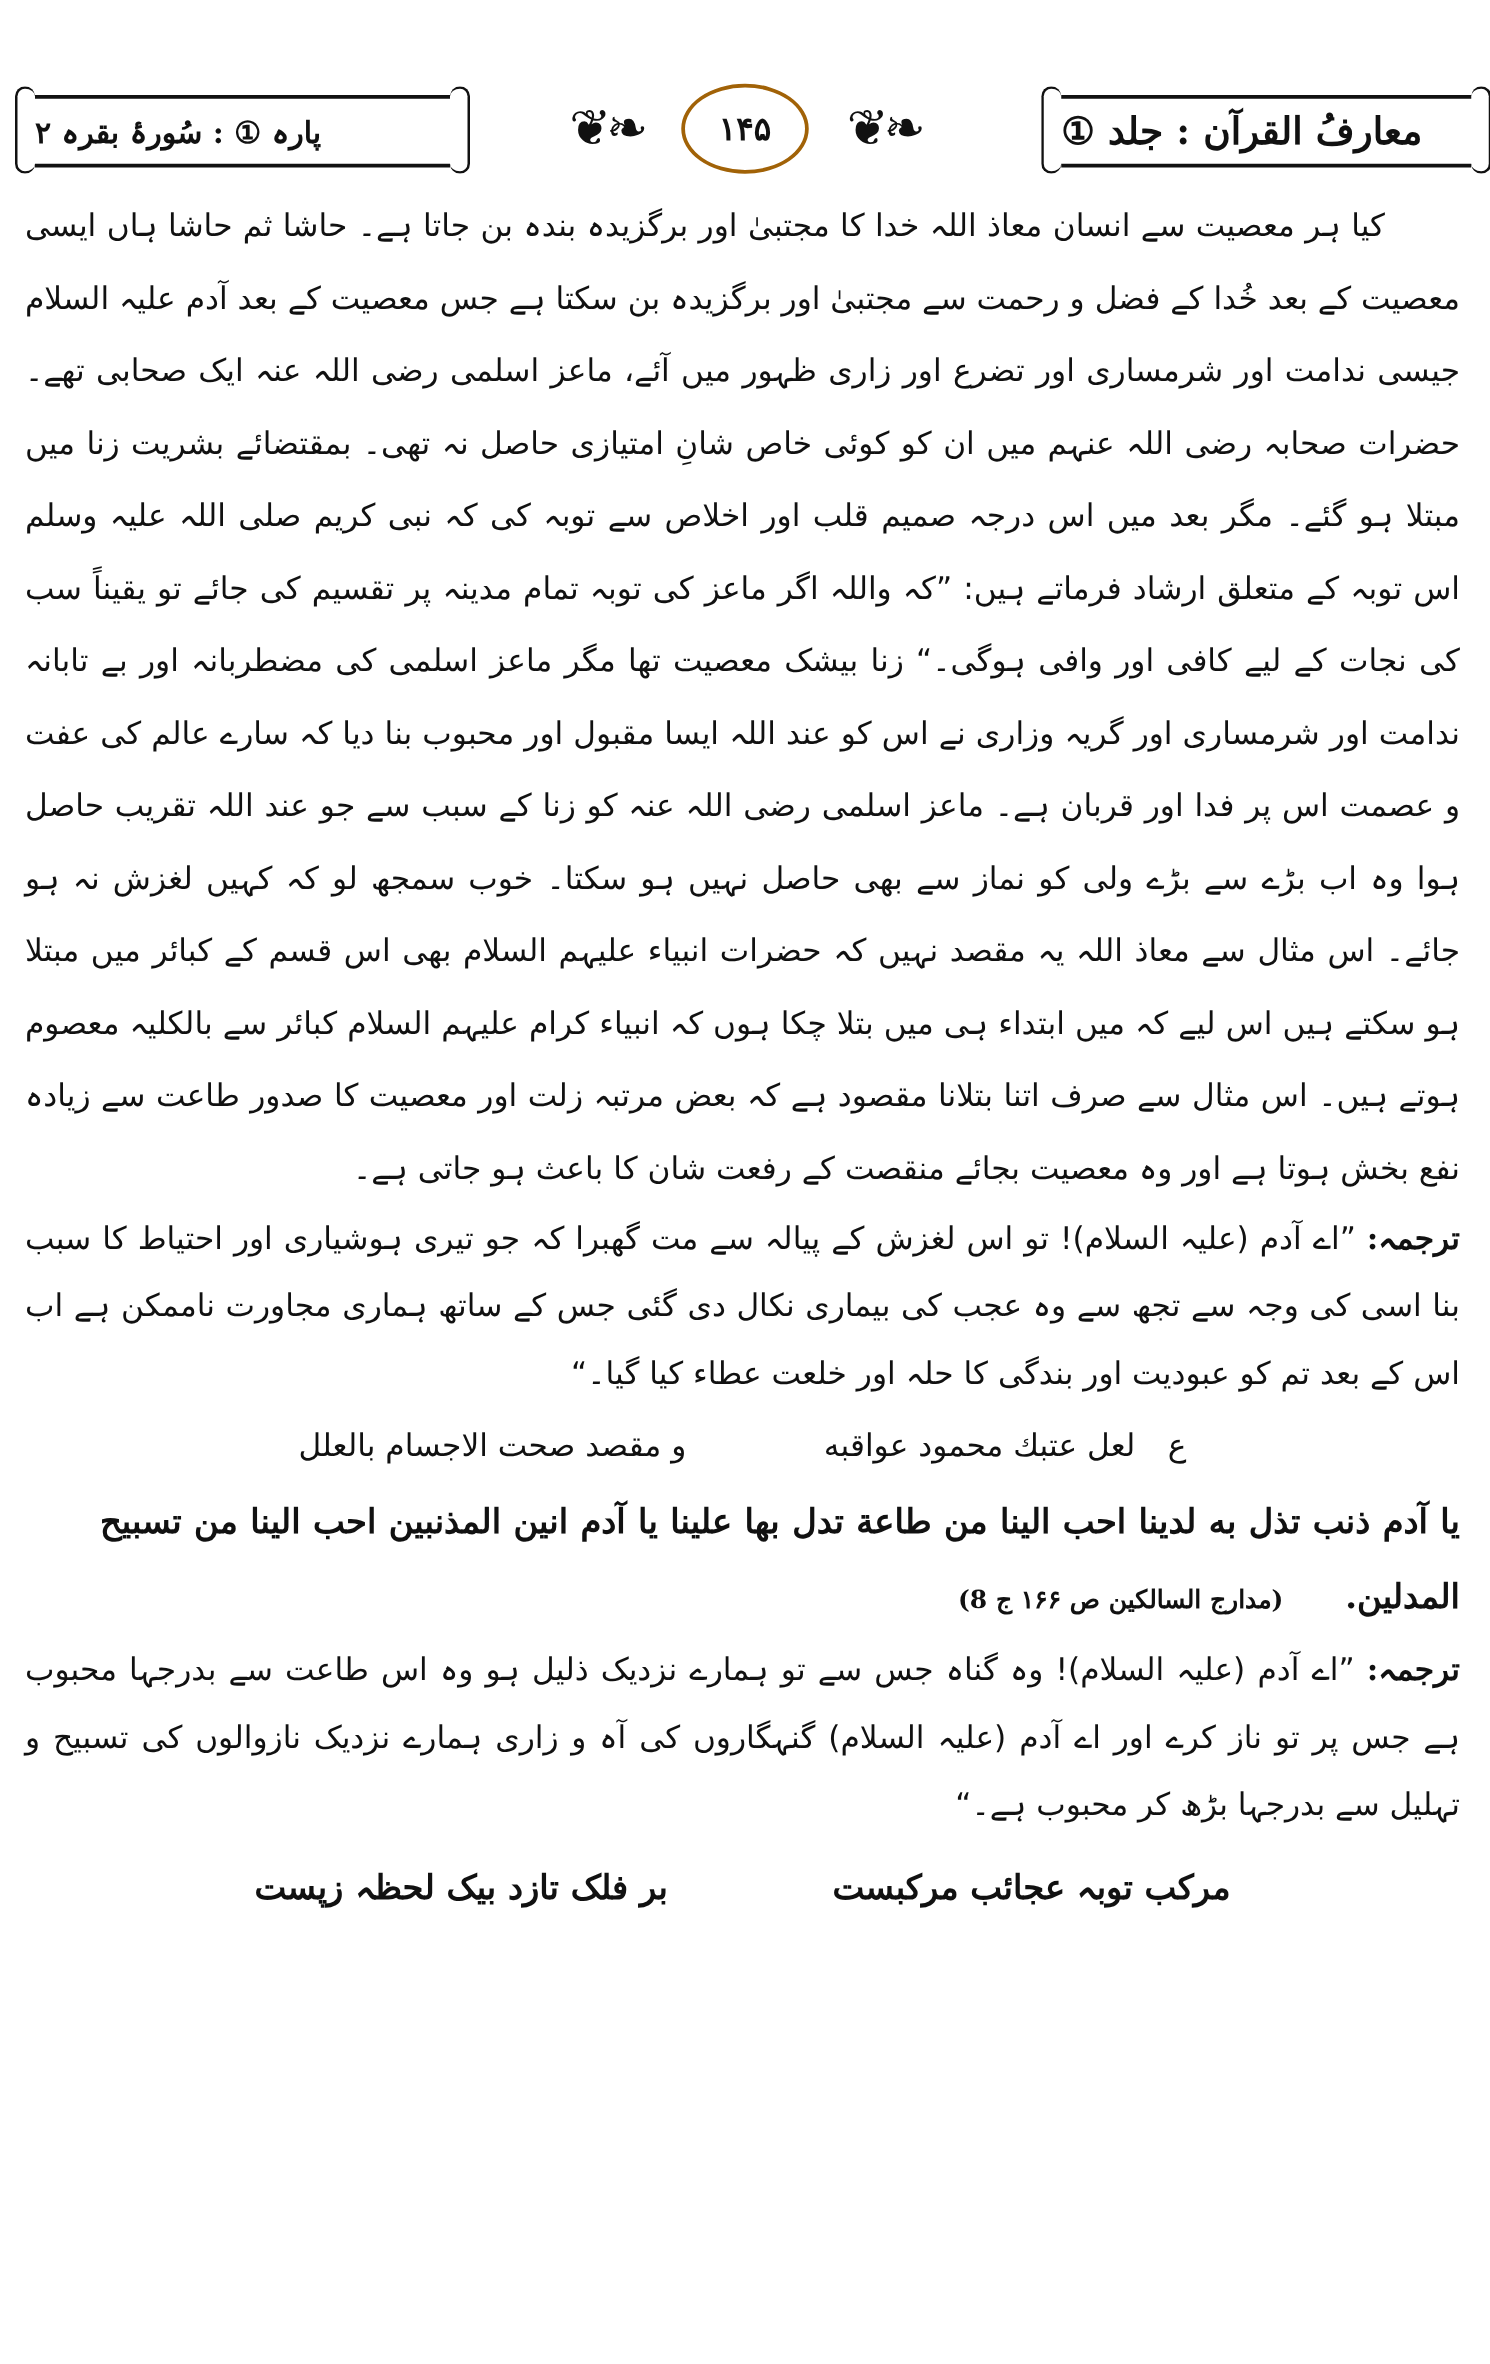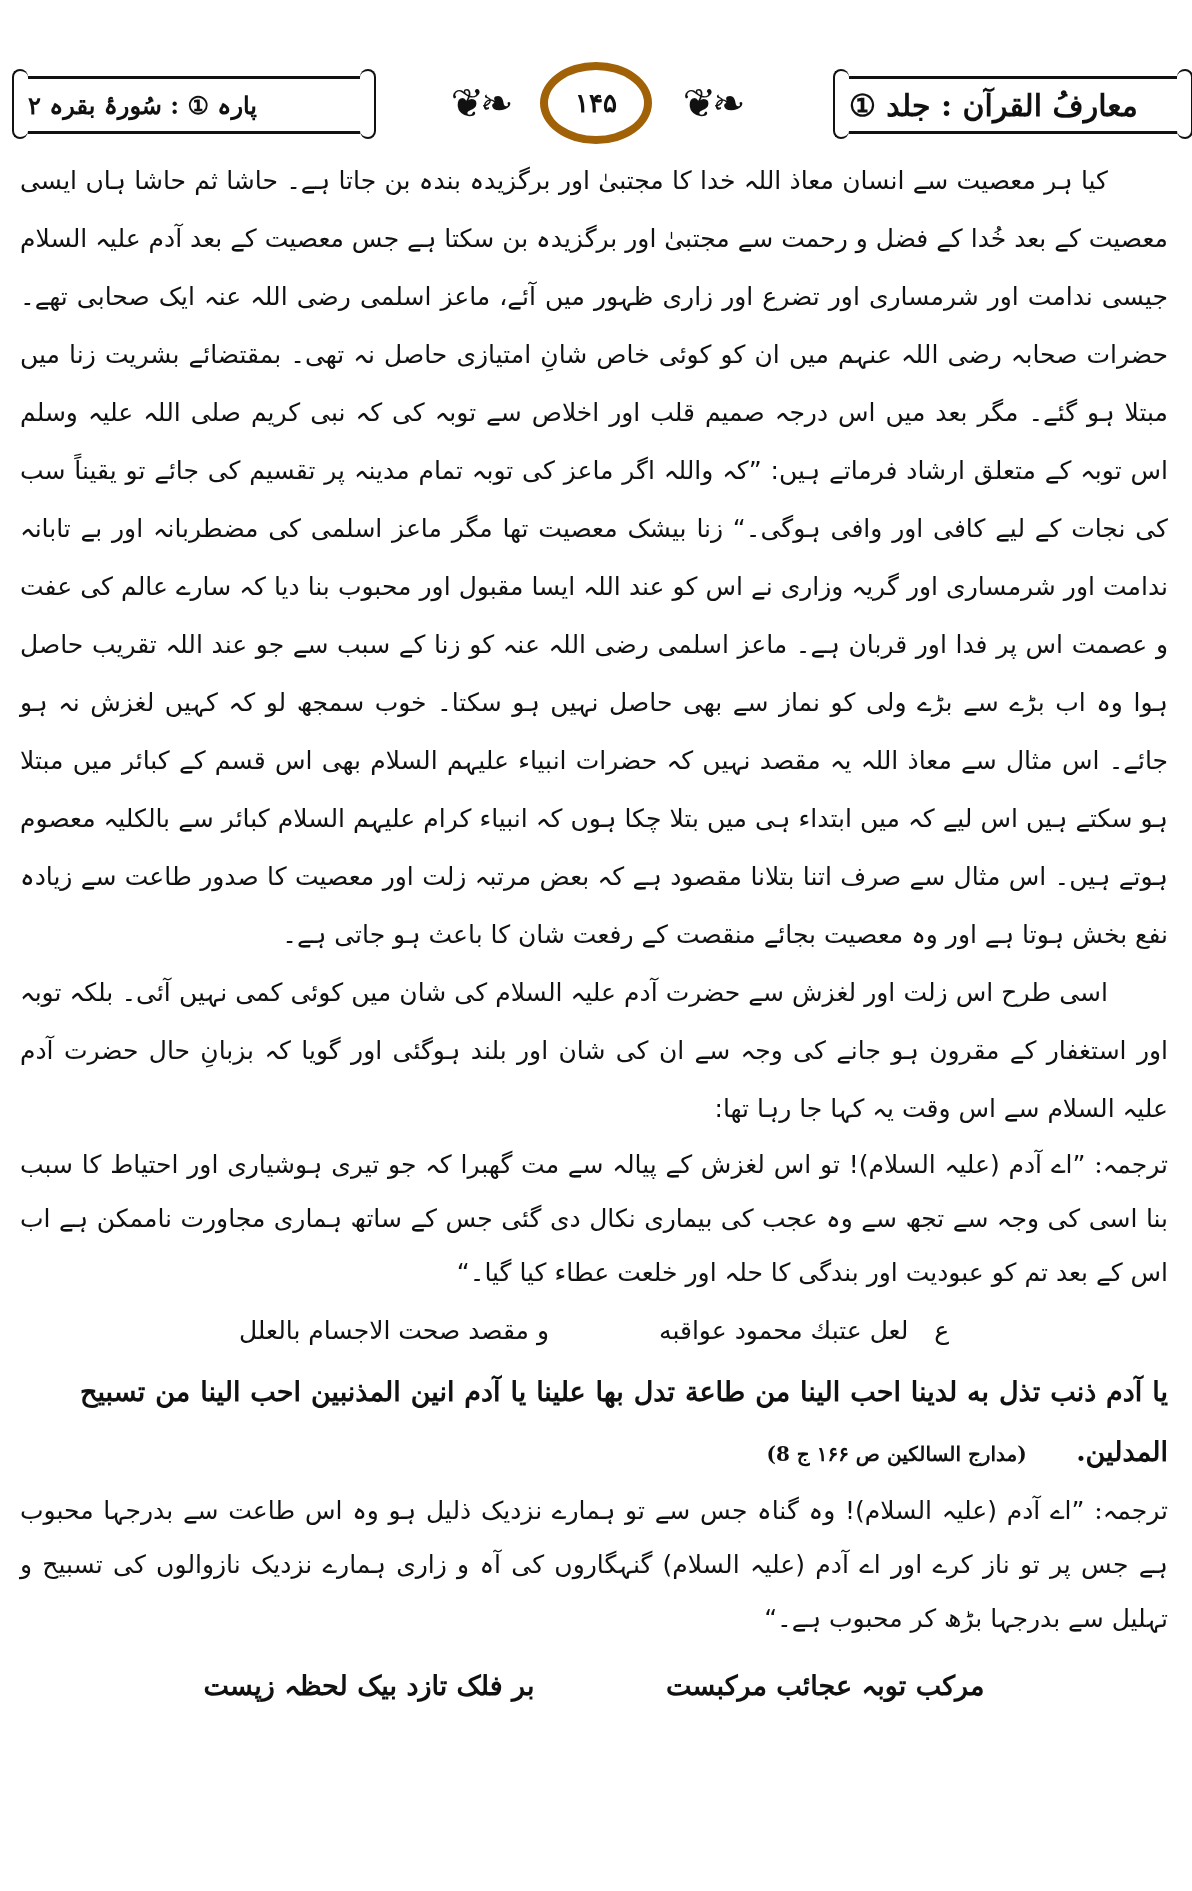--- a/index.html
+++ b/index.html
@@ -41,21 +41,21 @@
       display: flex; align-items: center; justify-content: center;
     }
     .ornament {
       width: 120px; height: 58px;
       display: flex; align-items: center; justify-content: center;
       font-size: 40px; line-height: 1; color: #111;
       letter-spacing: -4px;
     }
     .page-num-oval {
       width: 96px; height: 66px;
-      border: 8px solid #a16207; border-radius: 50%;
+      border: 3px solid #a16207; border-radius: 50%;
       display: flex; align-items: center; justify-content: center;
       font-family: "DejaVu Serif", serif; font-weight: bold; font-size: 26px;
       direction: rtl;
     }
 
     
     .body-text {
       position: absolute; left: 20px; top: 152px; width: 1148px;
       direction: rtl; text-align: justify;
       font-family: "DejaVu Sans", sans-serif;
@@ -64,21 +64,21 @@
     }
     .para { margin: 0; text-indent: 60px; }
     .arabic {
       font-family: "DejaVu Serif", serif;
       font-weight: bold;
       font-size: 27px;
       line-height: 60px;
       margin: 0; padding-right: 0; padding-left: 60px;
     }
     .translation { margin: 0; line-height: 54px; }
-    .tr-label { font-weight: normal; font-family: "DejaVu Serif", serif; }
+    .tr-label { font-weight: bold; font-family: "DejaVu Serif", serif; }
     .citation { font-size: 20px; margin-right: 40px; }
     .couplet-row {
       display: flex; direction: rtl; justify-content: center; gap: 110px;
       line-height: 62px; font-size: 25px;
     }
     .couplet-row .marker { margin-left: 18px; }
     .verse-row {
       display: flex; direction: rtl; justify-content: center; gap: 120px;
       font-family: "DejaVu Serif", serif; font-weight: bold; font-size: 27px;
       line-height: 64px; margin-top: 8px;
@@ -101,21 +101,20 @@
       </div>
       <span class="ornament">❦❧</span>
     </div>
     <div class="hdr-box hdr-left">
       <span>پارہ ① : سُورۂ بقرہ ۲</span>
     </div>
   </div>
 
   <div class="body-text">
     <p class="para">کیا ہر معصیت سے انسان معاذ اللہ خدا کا مجتبیٰ اور برگزیدہ بندہ بن جاتا ہے۔ حاشا ثم حاشا ہاں ایسی معصیت کے بعد خُدا کے فضل و رحمت سے مجتبیٰ اور برگزیدہ بن سکتا ہے جس معصیت کے بعد آدم علیہ السلام جیسی ندامت اور شرمساری اور تضرع اور زاری ظہور میں آئے، ماعز اسلمی رضی اللہ عنہ ایک صحابی تھے۔ حضرات صحابہ رضی اللہ عنہم میں ان کو کوئی خاص شانِ امتیازی حاصل نہ تھی۔ بمقتضائے بشریت زنا میں مبتلا ہو گئے۔ مگر بعد میں اس درجہ صمیم قلب اور اخلاص سے توبہ کی کہ نبی کریم صلی اللہ علیہ وسلم اس توبہ کے متعلق ارشاد فرماتے ہیں: ”کہ واللہ اگر ماعز کی توبہ تمام مدینہ پر تقسیم کی جائے تو یقیناً سب کی نجات کے لیے کافی اور وافی ہوگی۔“ زنا بیشک معصیت تھا مگر ماعز اسلمی کی مضطربانہ اور بے تابانہ ندامت اور شرمساری اور گریہ وزاری نے اس کو عند اللہ ایسا مقبول اور محبوب بنا دیا کہ سارے عالم کی عفت و عصمت اس پر فدا اور قربان ہے۔ ماعز اسلمی رضی اللہ عنہ کو زنا کے سبب سے جو عند اللہ تقریب حاصل ہوا وہ اب بڑے سے بڑے ولی کو نماز سے بھی حاصل نہیں ہو سکتا۔ خوب سمجھ لو کہ کہیں لغزش نہ ہو جائے۔ اس مثال سے معاذ اللہ یہ مقصد نہیں کہ حضرات انبیاء علیہم السلام بھی اس قسم کے کبائر میں مبتلا ہو سکتے ہیں اس لیے کہ میں ابتداء ہی میں بتلا چکا ہوں کہ انبیاء کرام علیہم السلام کبائر سے بالکلیہ معصوم ہوتے ہیں۔ اس مثال سے صرف اتنا بتلانا مقصود ہے کہ بعض مرتبہ زلت اور معصیت کا صدور طاعت سے زیادہ نفع بخش ہوتا ہے اور وہ معصیت بجائے منقصت کے رفعت شان کا باعث ہو جاتی ہے۔</p>
-    <p class="para">اسی طرح اس زلت اور لغزش سے حضرت آدم علیہ السلام کی شان میں کوئی کمی نہیں آئی۔ بلکہ توبہ اور استغفار کے مقرون ہو جانے کی وجہ سے ان کی شان اور بلند ہوگئی اور گویا کہ بزبانِ حال حضرت آدم علیہ السلام سے اس وقت یہ کہا جا رہا تھا:</p>
 
 
     <p class="translation">
       <span class="tr-label">ترجمہ:</span>
       <span>”اے آدم (علیہ السلام)! تو اس لغزش کے پیالہ سے مت گھبرا کہ جو تیری ہوشیاری اور احتیاط کا سبب بنا اسی کی وجہ سے تجھ سے وہ عجب کی بیماری نکال دی گئی جس کے ساتھ ہماری مجاورت ناممکن ہے اب اس کے بعد تم کو عبودیت اور بندگی کا حلہ اور خلعت عطاء کیا گیا۔“</span>
     </p>
 
     <div class="couplet-row">
       <span>
         <span class="marker">ع</span>

